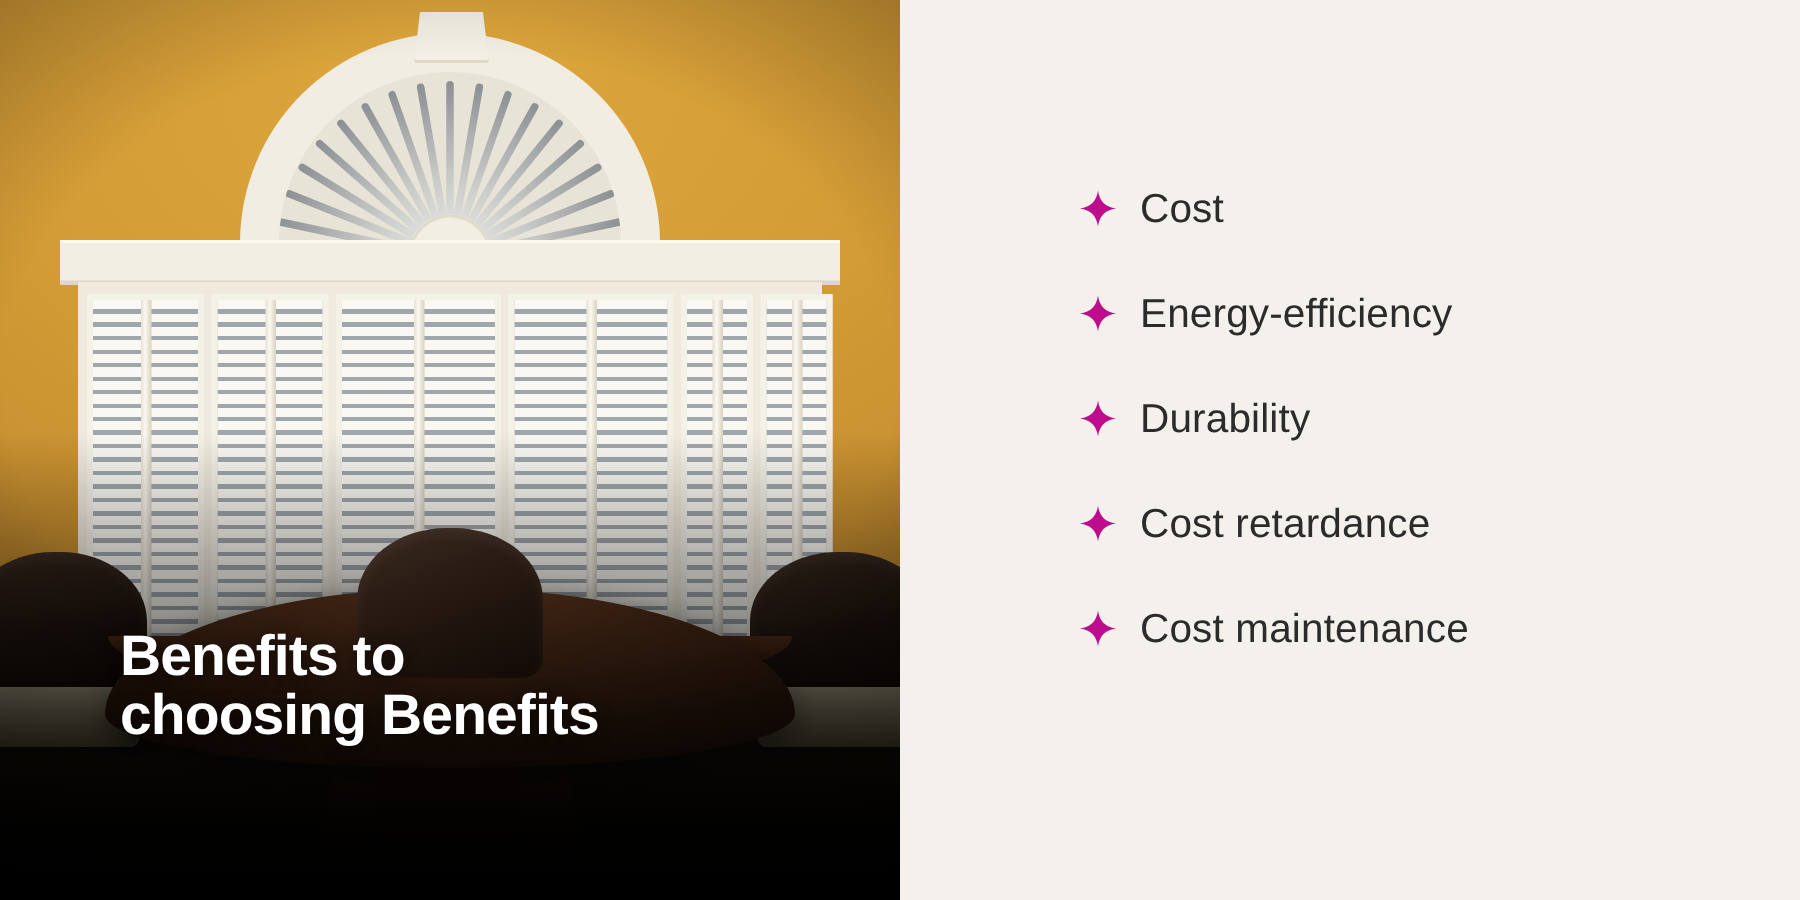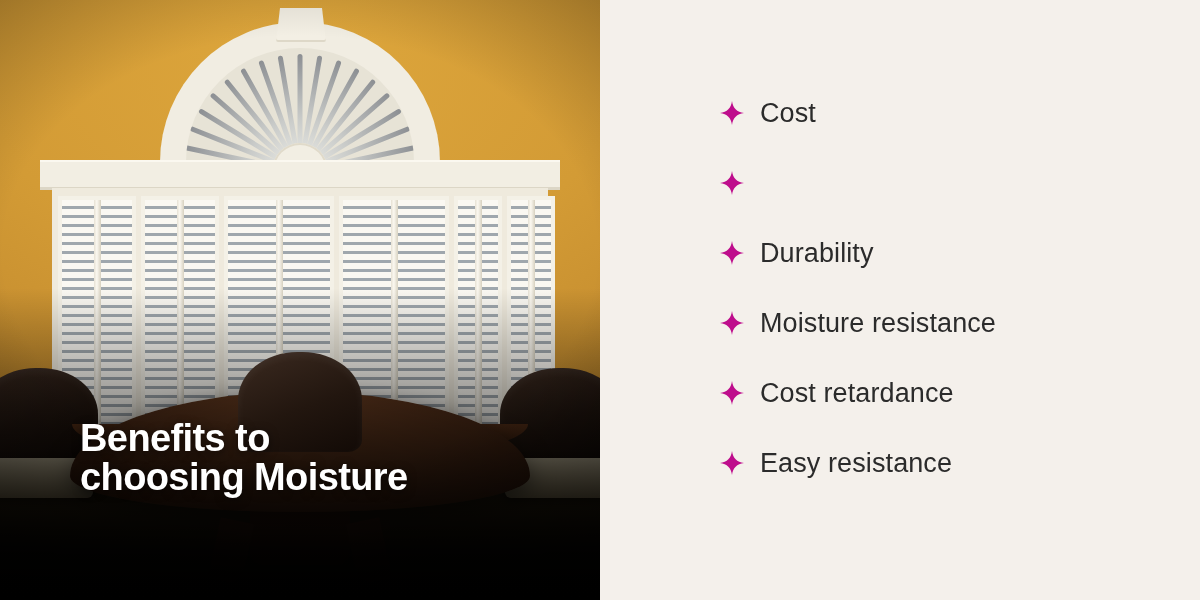--- a/index.html
+++ b/index.html
@@ -160,21 +160,21 @@
     z-index:5;
   }
   .headline .l { display:block; white-space:nowrap; }
 
   
   .list-panel {
     flex:1 1 600px; height:600px; background:#F4F0EB;
     position:relative;
   }
   .benefits {
-    position:absolute; left:120px; top:78px;
+    position:absolute; left:120px; top:104px;
     display:flex; flex-direction:column; gap:0;
     list-style:none;
   }
   .benefit {
     display:flex; align-items:center; gap:16px; height:70px;
   }
   .spark { flex:0 0 24px; width:24px; height:24px; display:block; }
   .benefit-label {
     color:#2B2B2B; font-size:27px; line-height:1;
     letter-spacing:0.1px; white-space:nowrap;
@@ -269,57 +269,52 @@
       <div class="leg l1"></div>
       <div class="leg l2"></div>
       <div class="table-edge"></div>
       <div class="table"></div>
 
       <div class="vignette"></div>
     </div>
 
     <div class="headline">
       <span class="l">Benefits to</span>
-      <span class="l">choosing Moisture</span>
+      <span class="l">choosing Benefits</span>
     </div>
   </div>
 
   <div class="list-panel">
     <ul class="benefits" id="benefits-list">
         <li class="benefit">
           <svg class="spark" viewBox="0 0 24 24">
             <path d="M12 0 C12.9 7.1 16.9 11.1 24 12 C16.9 12.9 12.9 16.9 12 24 C11.1 16.9 7.1 12.9 0 12 C7.1 11.1 11.1 7.1 12 0 Z" fill="#BE0D8C"></path>
           </svg>
           <span class="benefit-label">Cost</span>
         </li>
         <li class="benefit">
           <svg class="spark" viewBox="0 0 24 24">
             <path d="M12 0 C12.9 7.1 16.9 11.1 24 12 C16.9 12.9 12.9 16.9 12 24 C11.1 16.9 7.1 12.9 0 12 C7.1 11.1 11.1 7.1 12 0 Z" fill="#BE0D8C"></path>
           </svg>
+          <span class="benefit-label">Energy-efficiency</span>
         </li>
         <li class="benefit">
           <svg class="spark" viewBox="0 0 24 24">
             <path d="M12 0 C12.9 7.1 16.9 11.1 24 12 C16.9 12.9 12.9 16.9 12 24 C11.1 16.9 7.1 12.9 0 12 C7.1 11.1 11.1 7.1 12 0 Z" fill="#BE0D8C"></path>
           </svg>
           <span class="benefit-label">Durability</span>
         </li>
         <li class="benefit">
           <svg class="spark" viewBox="0 0 24 24">
             <path d="M12 0 C12.9 7.1 16.9 11.1 24 12 C16.9 12.9 12.9 16.9 12 24 C11.1 16.9 7.1 12.9 0 12 C7.1 11.1 11.1 7.1 12 0 Z" fill="#BE0D8C"></path>
           </svg>
-          <span class="benefit-label">Moisture resistance</span>
-        </li>
-        <li class="benefit">
-          <svg class="spark" viewBox="0 0 24 24">
-            <path d="M12 0 C12.9 7.1 16.9 11.1 24 12 C16.9 12.9 12.9 16.9 12 24 C11.1 16.9 7.1 12.9 0 12 C7.1 11.1 11.1 7.1 12 0 Z" fill="#BE0D8C"></path>
-          </svg>
           <span class="benefit-label">Cost retardance</span>
         </li>
         <li class="benefit">
           <svg class="spark" viewBox="0 0 24 24">
             <path d="M12 0 C12.9 7.1 16.9 11.1 24 12 C16.9 12.9 12.9 16.9 12 24 C11.1 16.9 7.1 12.9 0 12 C7.1 11.1 11.1 7.1 12 0 Z" fill="#BE0D8C"></path>
           </svg>
-          <span class="benefit-label">Easy resistance</span>
+          <span class="benefit-label">Cost maintenance</span>
         </li>
       </ul>
   </div>
 
 </div>
 
 </body></html>

